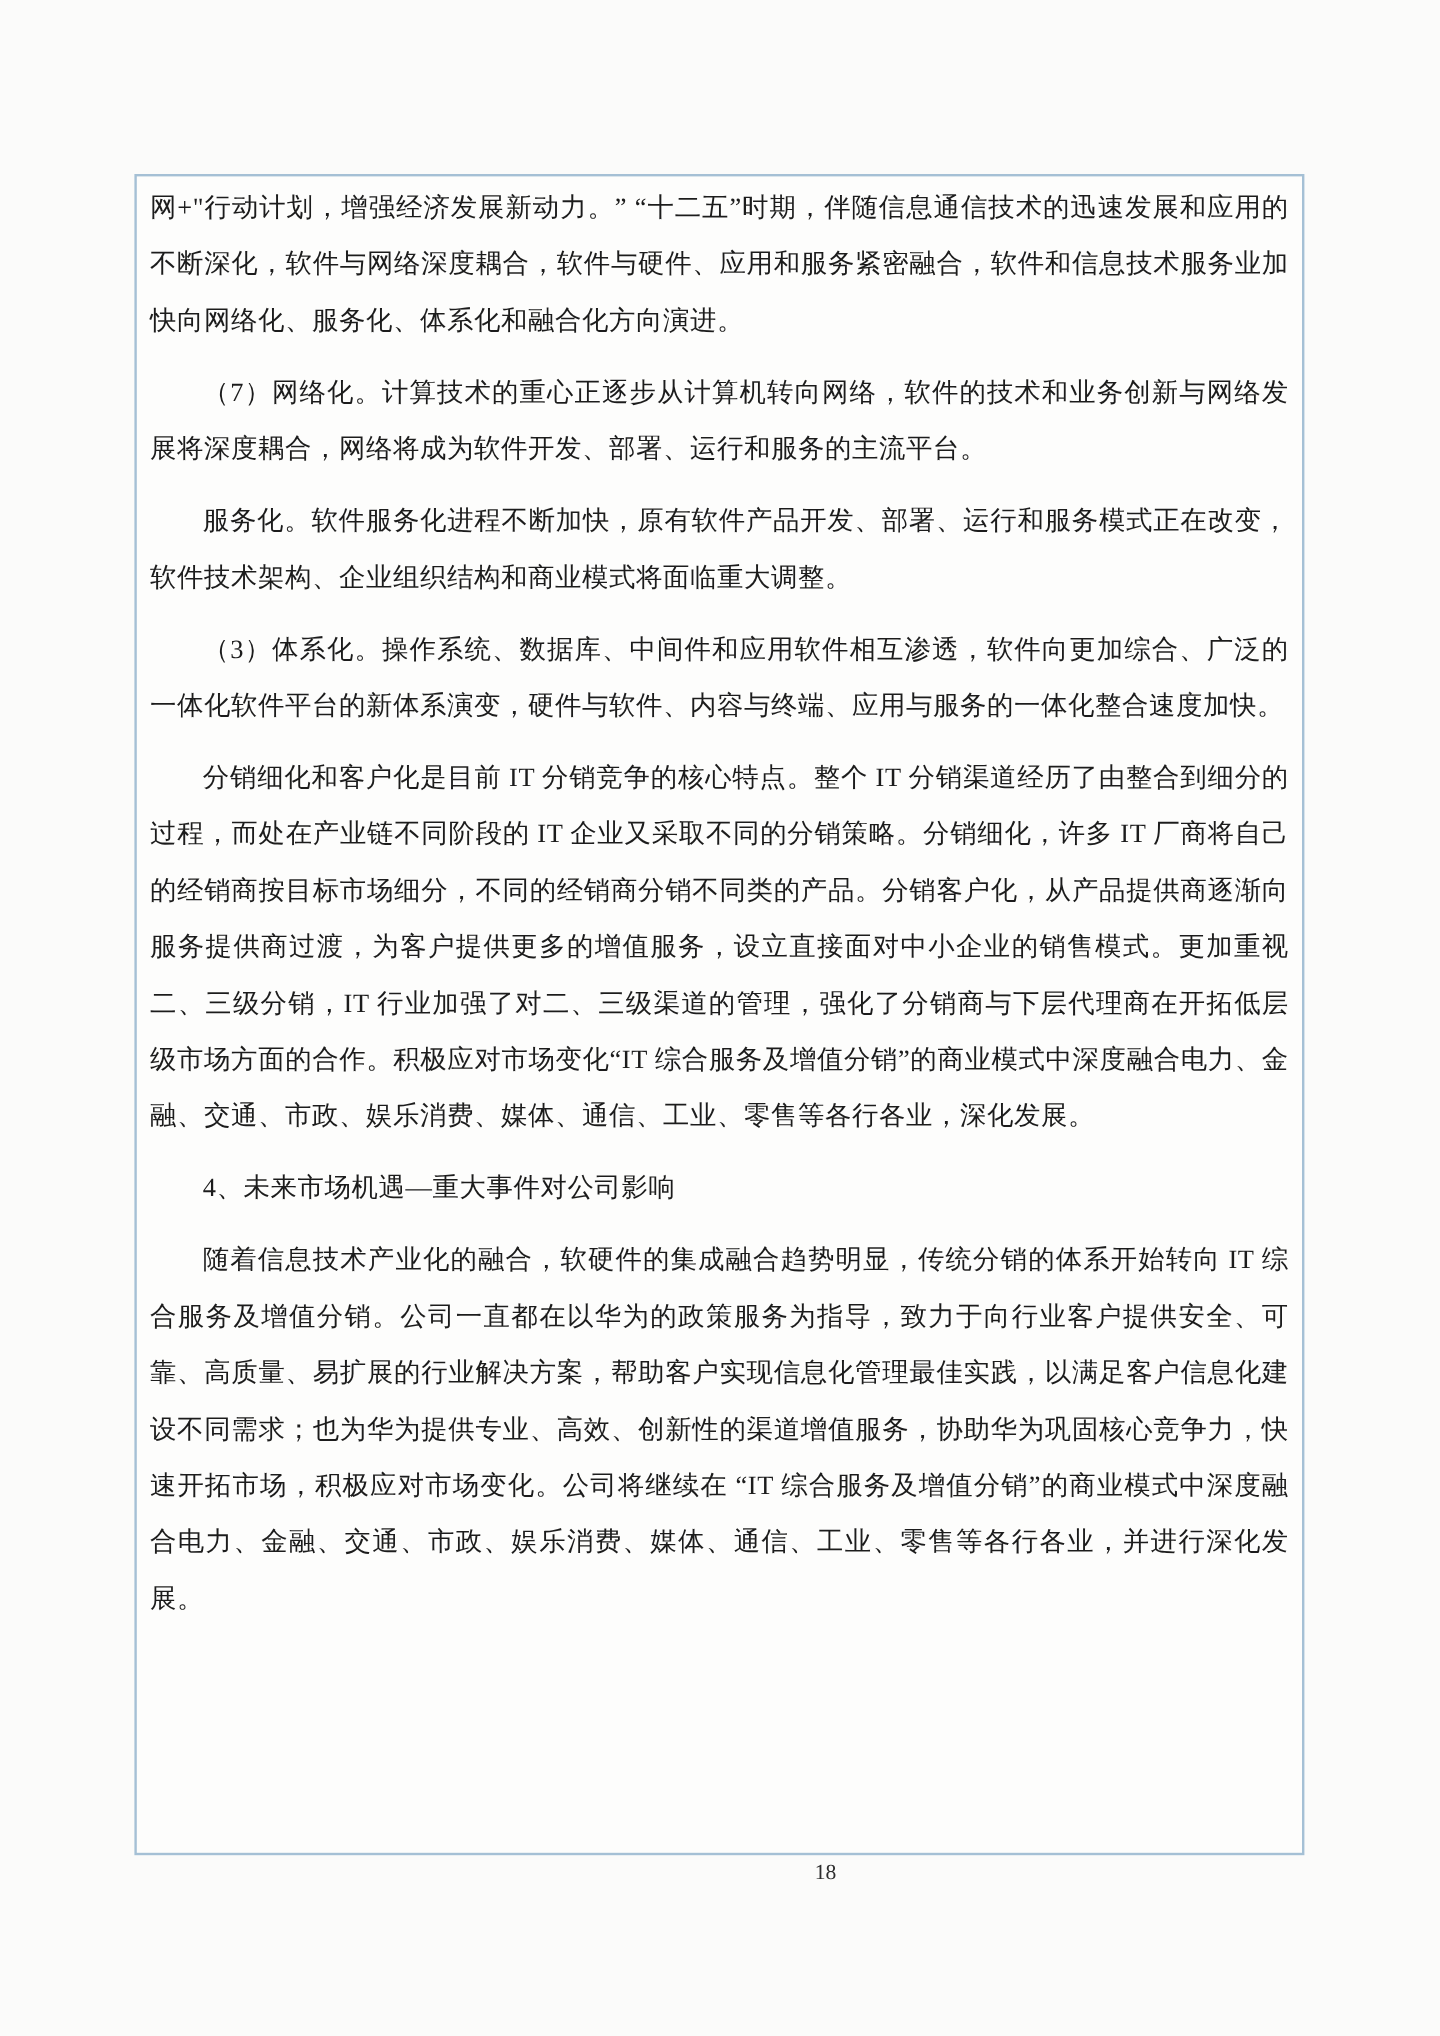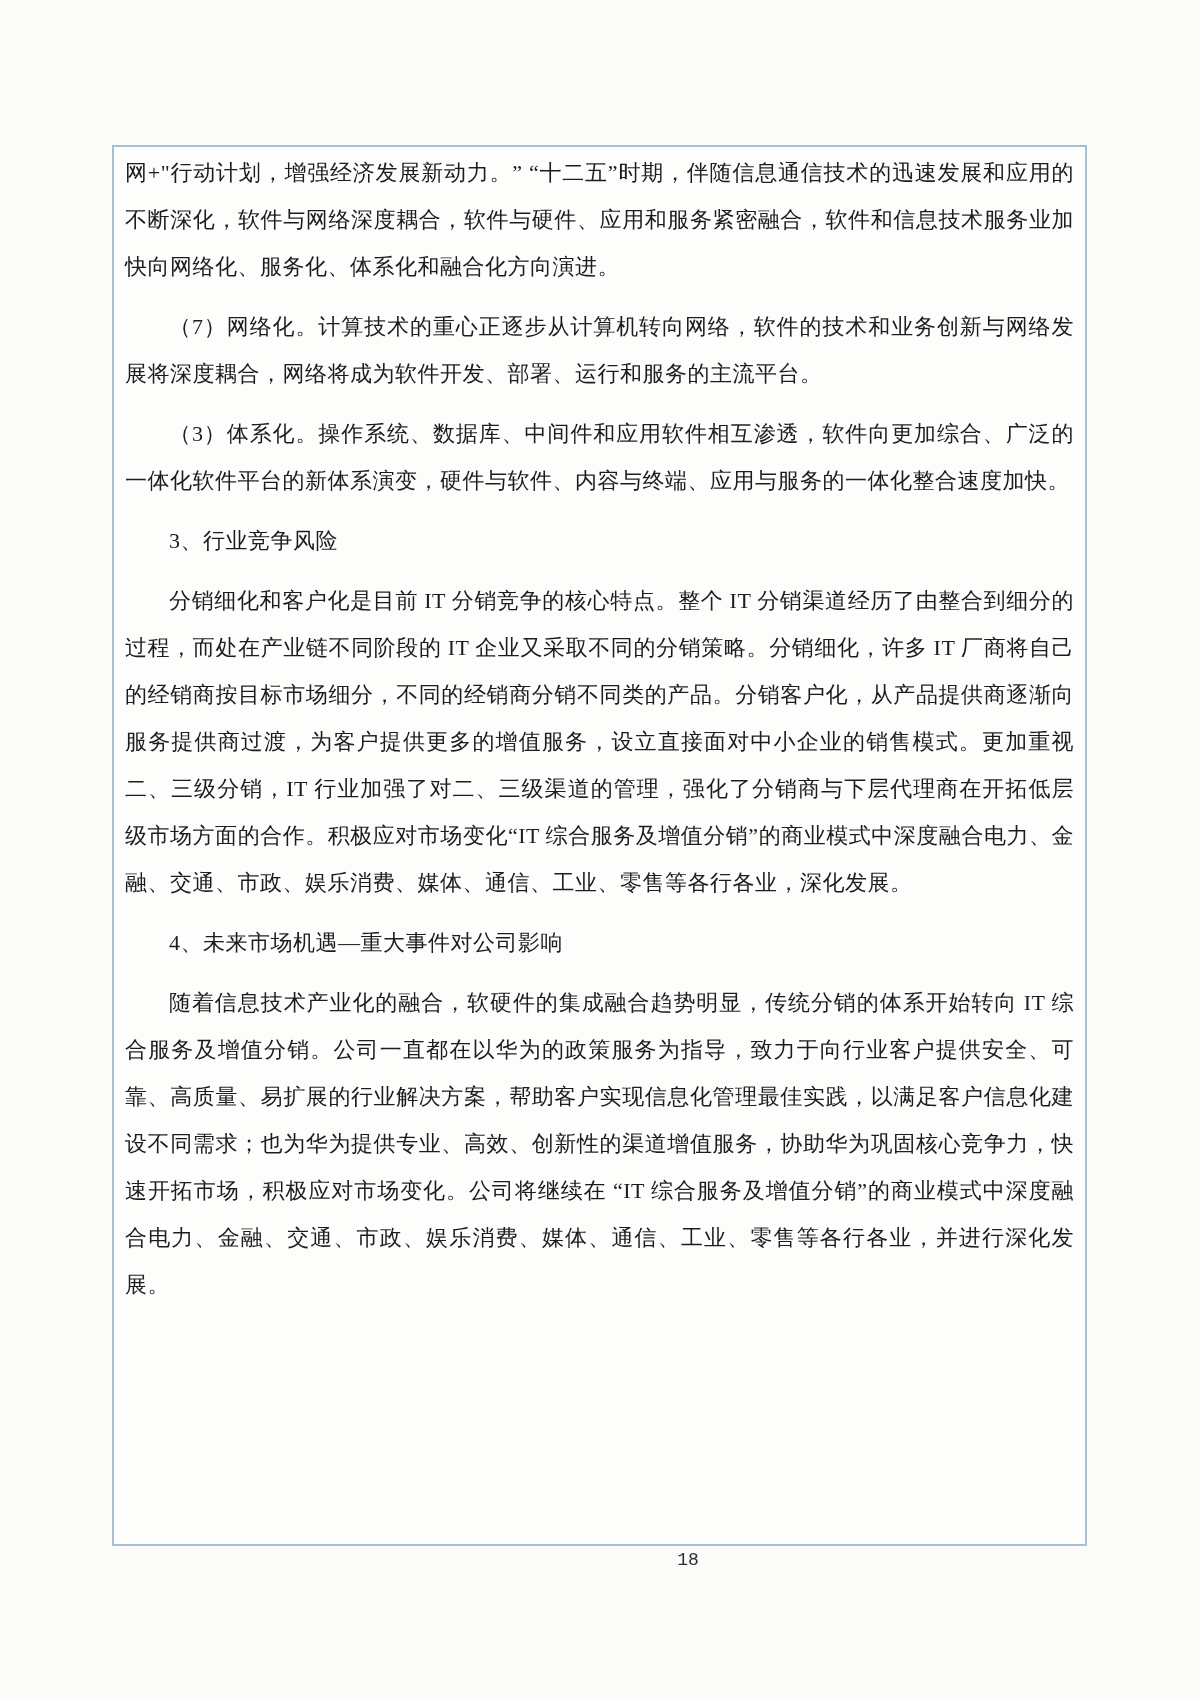--- a/index.html
+++ b/index.html
@@ -44,40 +44,40 @@
   }
   .para.first { margin-top: 0; }
   .para.indent { text-indent: 2em; }
   .para.heading { text-indent: 2em; }
   .page-number {
     position: absolute;
     left: 640px;
     top: 1550px;
     width: 96px;
     text-align: center;
-    font-family: Liberation Mono, monospace;
+    font-family: Liberation Serif, serif;
     font-size: 18px;
     color: var(--pageno-color);
   }
 </style>
 </head>
 <body>
 
 <div class="page">
 
   <div class="content-box">
     <p class="para first">网+"行动计划，增强经济发展新动力。” “十二五”时期，伴随信息通信技术的迅速发展和应用的不断深化，软件与网络深度耦合，软件与硬件、应用和服务紧密融合，软件和信息技术服务业加快向网络化、服务化、体系化和融合化方向演进。</p>
 
     <p class="para indent">（7）网络化。计算技术的重心正逐步从计算机转向网络，软件的技术和业务创新与网络发展将深度耦合，网络将成为软件开发、部署、运行和服务的主流平台。</p>
 
+    <p class="para indent">服务化。软件服务化进程不断加快，原有软件产品开发、部署、运行和服务模式正在改变，软件技术架构、企业组织结构和商业模式将面临重大调整。</p>
 
     <p class="para indent">（3）体系化。操作系统、数据库、中间件和应用软件相互渗透，软件向更加综合、广泛的一体化软件平台的新体系演变，硬件与软件、内容与终端、应用与服务的一体化整合速度加快。</p>
 
 
-    <p class="para heading">3、行业竞争风险</p>
 
     <p class="para indent">分销细化和客户化是目前 IT 分销竞争的核心特点。整个 IT 分销渠道经历了由整合到细分的过程，而处在产业链不同阶段的 IT 企业又采取不同的分销策略。分销细化，许多 IT 厂商将自己的经销商按目标市场细分，不同的经销商分销不同类的产品。分销客户化，从产品提供商逐渐向服务提供商过渡，为客户提供更多的增值服务，设立直接面对中小企业的销售模式。更加重视二、三级分销，IT 行业加强了对二、三级渠道的管理，强化了分销商与下层代理商在开拓低层级市场方面的合作。积极应对市场变化“IT 综合服务及增值分销”的商业模式中深度融合电力、金融、交通、市政、娱乐消费、媒体、通信、工业、零售等各行各业，深化发展。</p>
 
     <p class="para heading">4、未来市场机遇—重大事件对公司影响</p>
 
     <p class="para indent">随着信息技术产业化的融合，软硬件的集成融合趋势明显，传统分销的体系开始转向 IT 综合服务及增值分销。公司一直都在以华为的政策服务为指导，致力于向行业客户提供安全、可靠、高质量、易扩展的行业解决方案，帮助客户实现信息化管理最佳实践，以满足客户信息化建设不同需求；也为华为提供专业、高效、创新性的渠道增值服务，协助华为巩固核心竞争力，快速开拓市场，积极应对市场变化。公司将继续在 “IT 综合服务及增值分销”的商业模式中深度融合电力、金融、交通、市政、娱乐消费、媒体、通信、工业、零售等各行各业，并进行深化发展。</p>
   </div>
 
   <div class="page-number">18</div>
 

